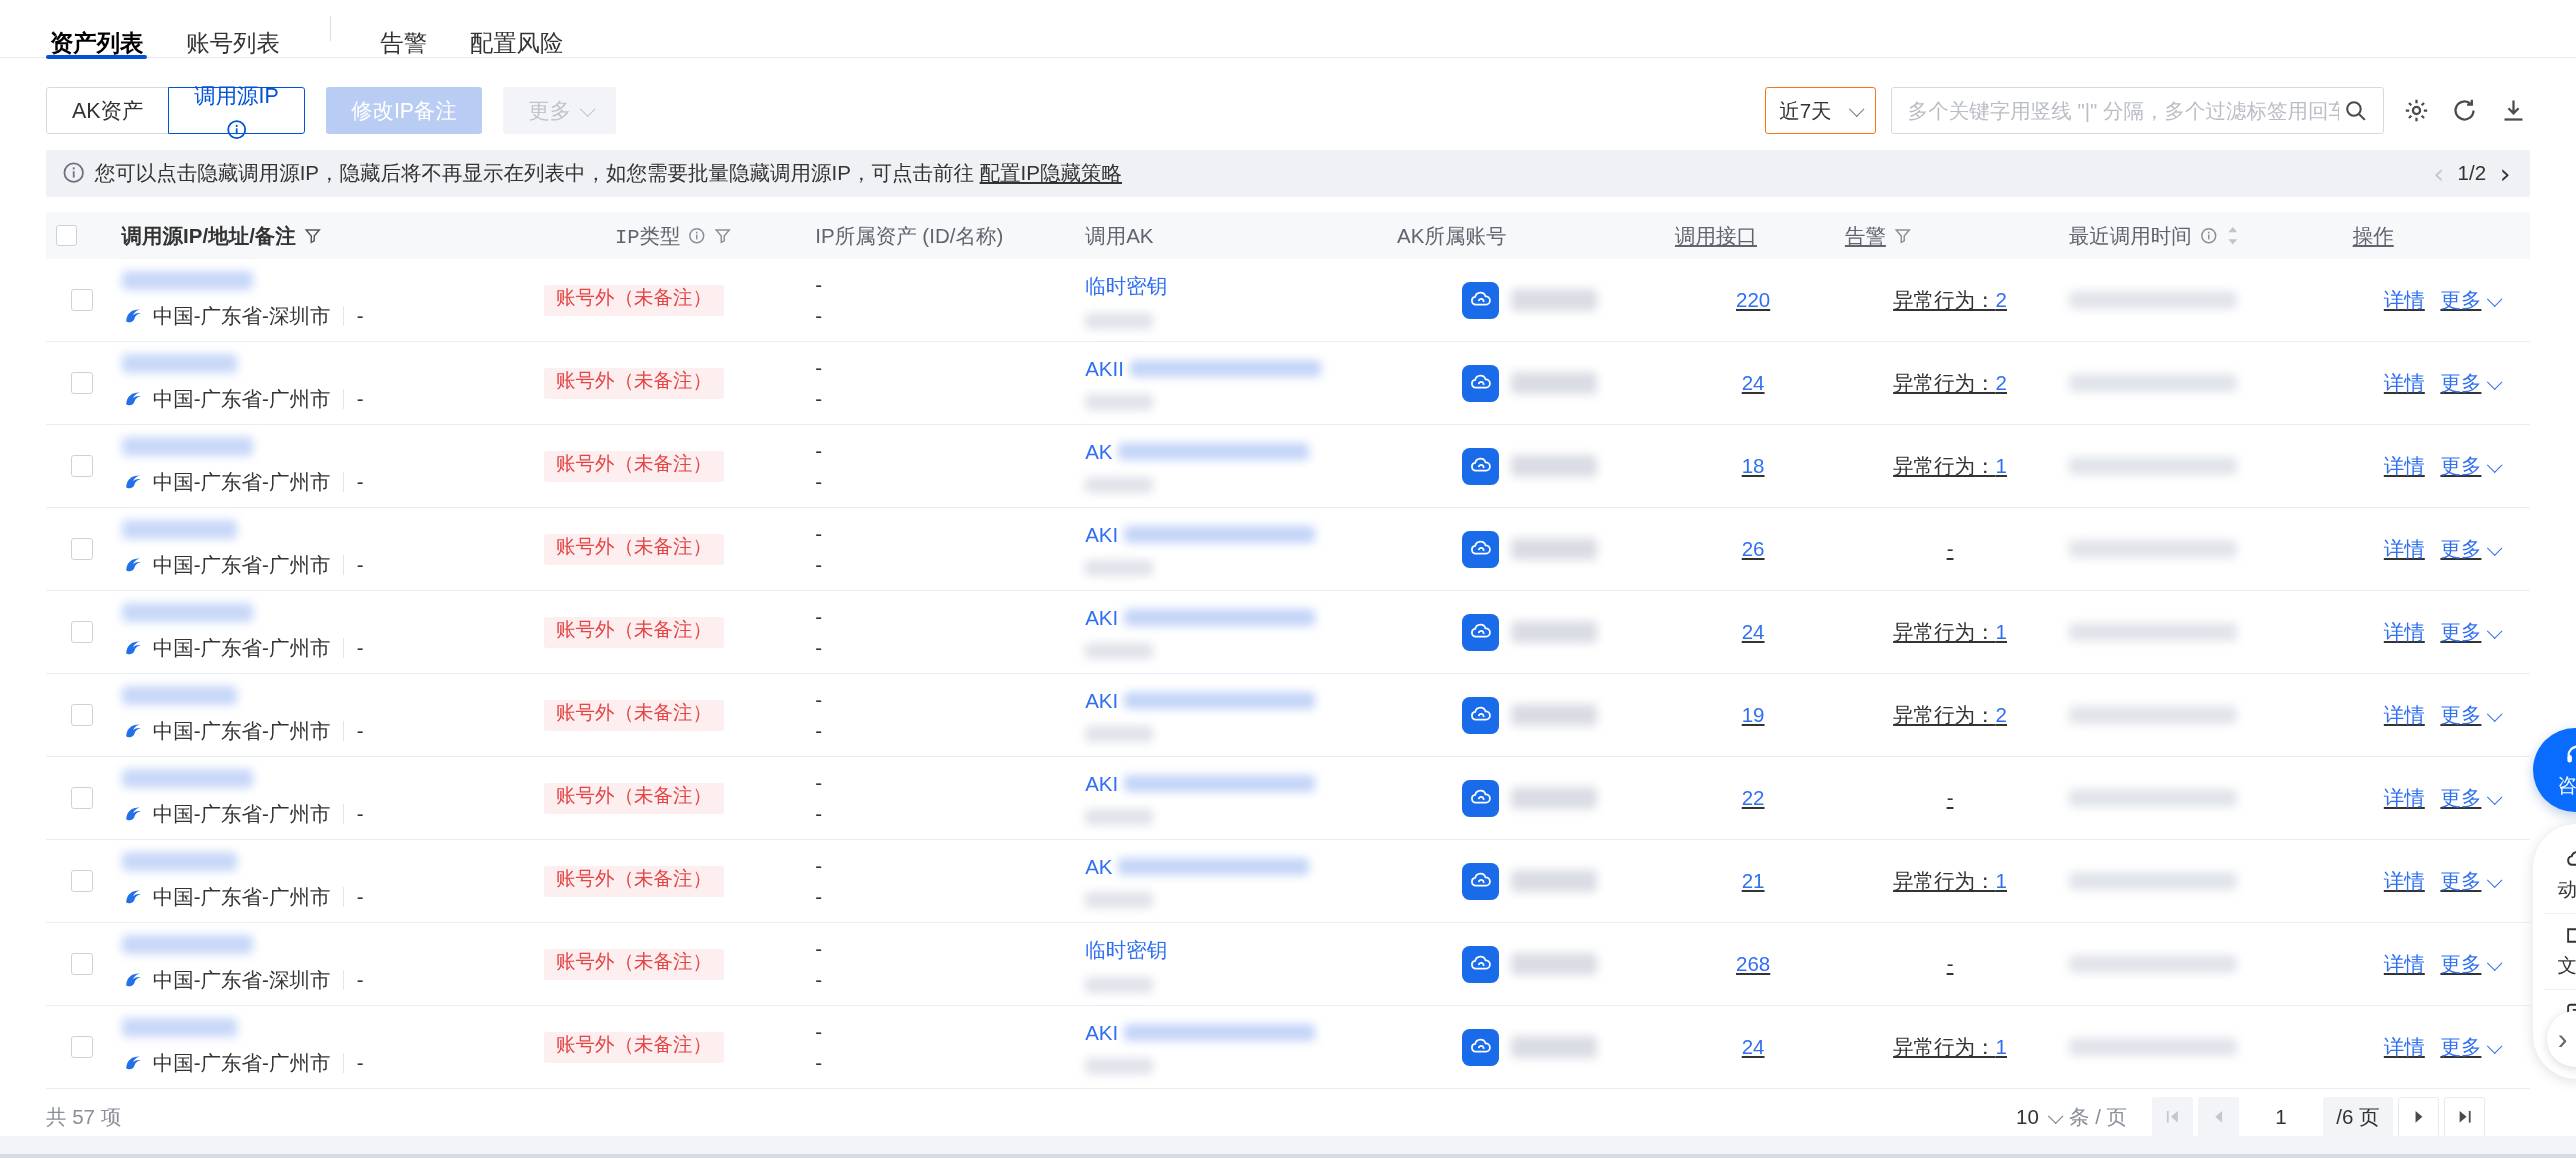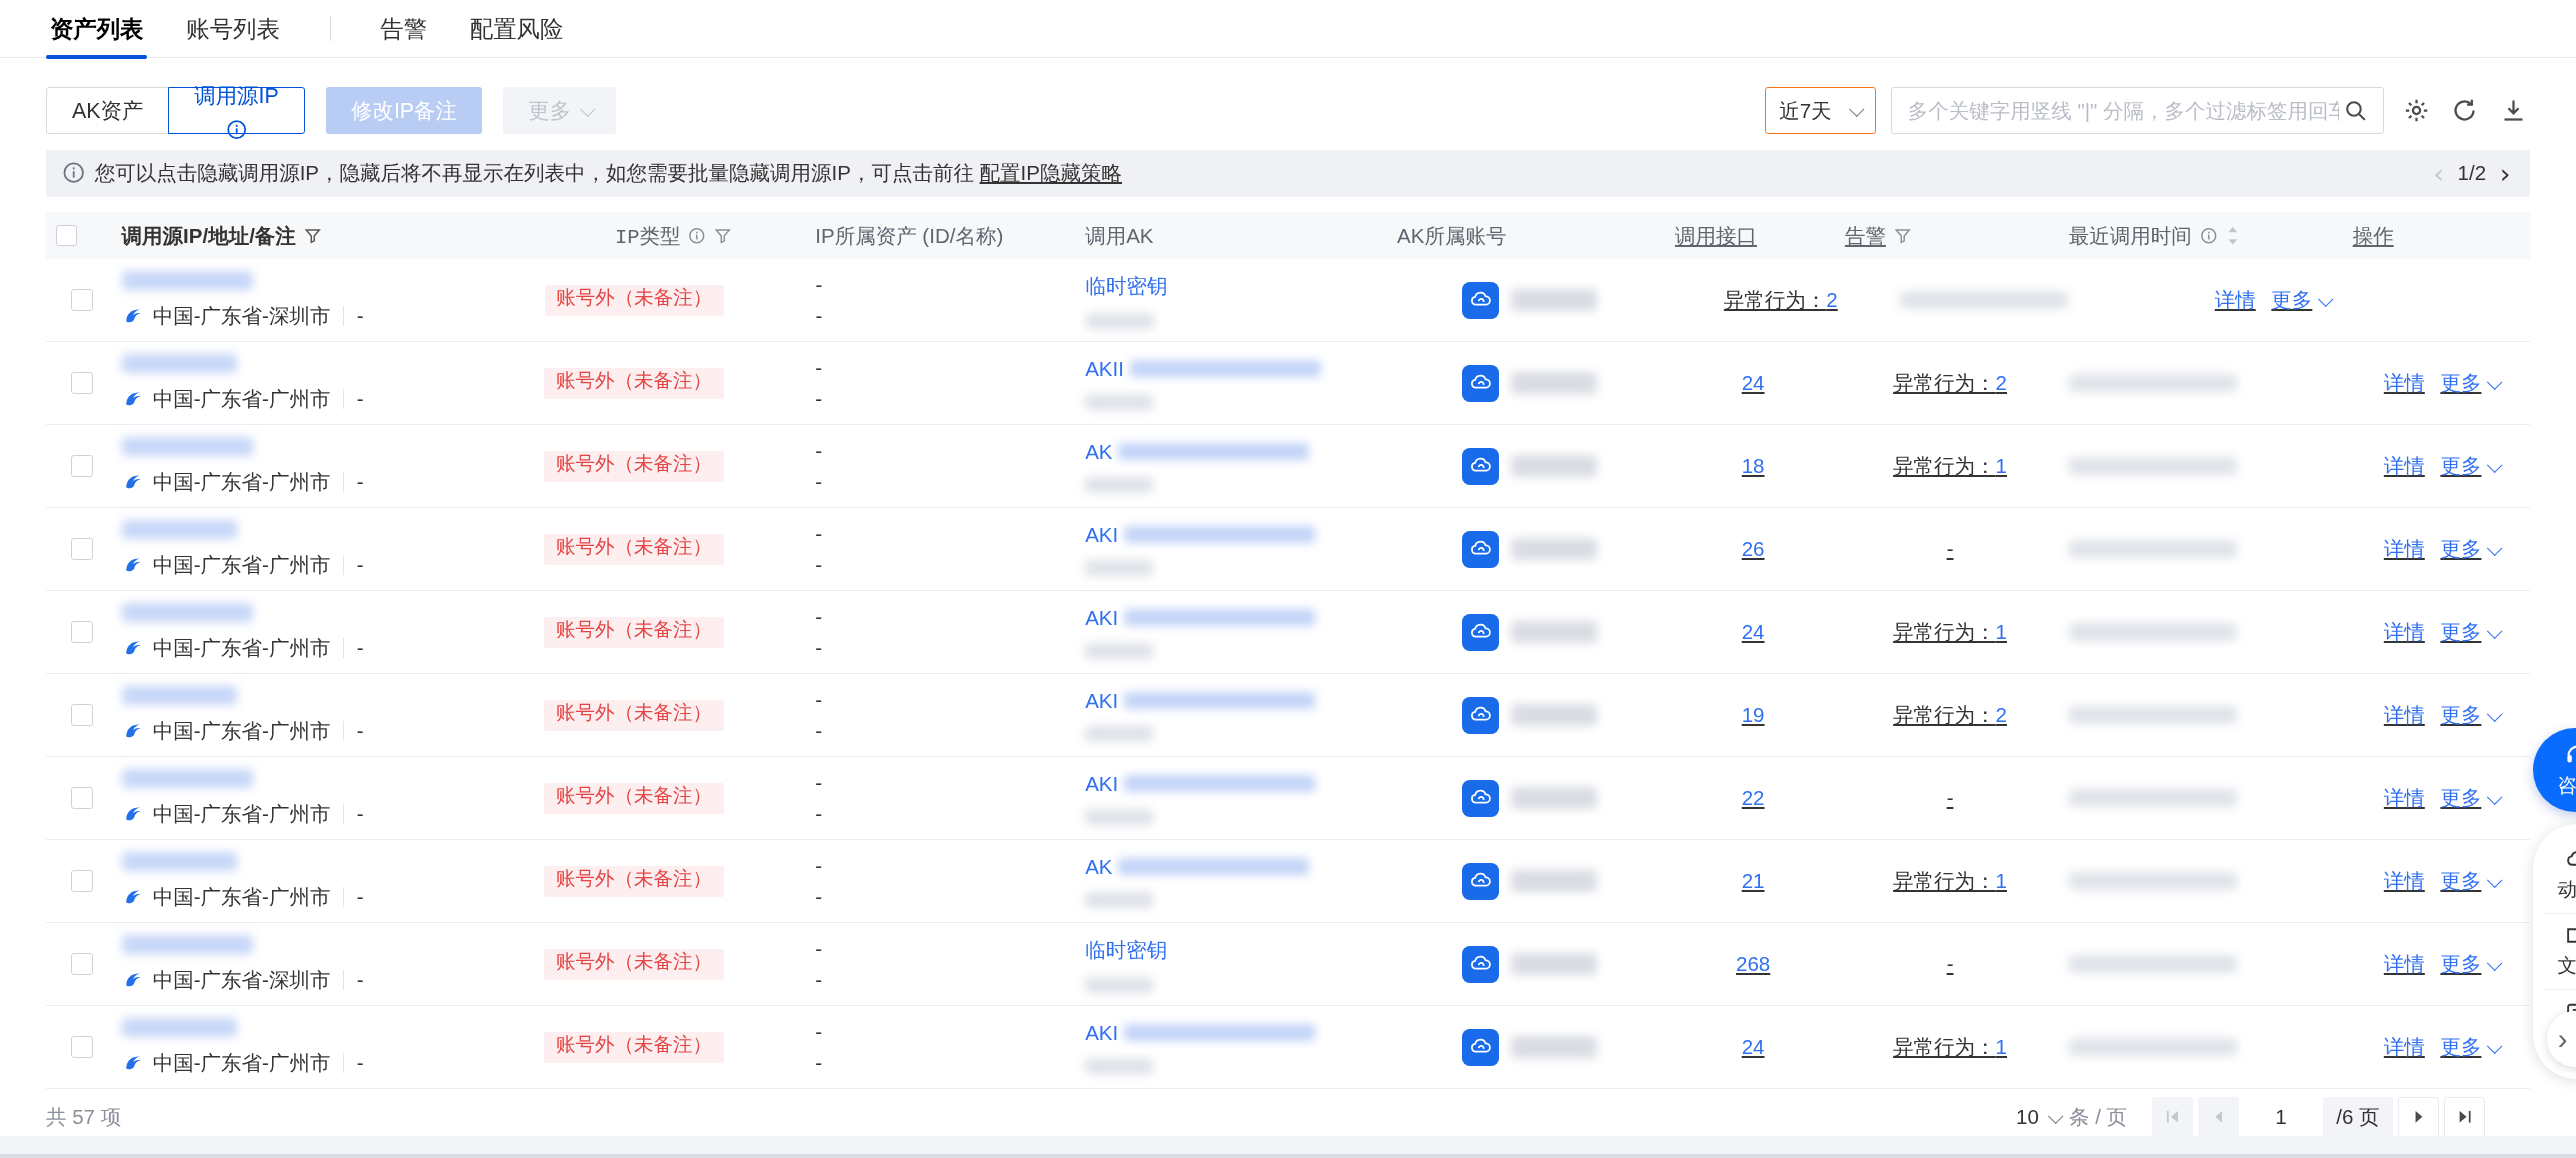--- a/index.html
+++ b/index.html
@@ -2,21 +2,21 @@
 <html><head>
 <meta charset="utf-8">
 <style>
   * { margin:0; padding:0; box-sizing:border-box; }
   html,body { background:#fff; }
   body { font-family:"Liberation Sans","DejaVu Sans",sans-serif; color:#333; }
   .canvas { position:relative; width:2576px; height:1159px; background:#fff; overflow:hidden; }
 
   
   .tabbar { display:flex; align-items:center; height:58px; padding-left:46px; border-bottom:1px solid #e8eaed; background:#fff; }
-  .tab { position:relative; height:60px; display:flex; align-items:center; padding:0 3.9px; margin-right:35px; font-size:23.4px; color:#333; cursor:pointer; }
+  .tab { position:relative; height:60px; display:flex; align-items:flex-end; padding:0 3.9px; margin-right:35px; font-size:23.4px; color:#333; cursor:pointer; }
   .tab.active { font-weight:bold; color:#000; }
   .tab.active::after { content:""; position:absolute; left:0; right:0; bottom:0; height:3.9px; background:#0052d9; border-radius:1.9px; }
   .tab-divider { width:1px; height:25px; background:#ddd; margin:0 45px 0 11.7px; }
 
   
   .toolbar { display:flex; align-items:center; justify-content:space-between; margin:29px 46px 0 46px; height:47px; }
   .tb-left { display:flex; align-items:center; }
   .btn { height:47px; display:flex; align-items:center; justify-content:center; font-size:21.4px; padding:0 25px; border-radius:2.9px; cursor:pointer; white-space:nowrap; }
   .btn-plain { background:#fff; border:1px solid #d9d9d9; color:#333; border-radius:2.9px 0 0 2.9px; }
   .btn-outline { background:#fff; border:1.5px solid #0052d9; color:#0052d9; margin-left:-1px; border-radius:0 2.9px 2.9px 0; gap:8.8px;flex-direction:column; }
@@ -307,20 +307,23 @@
       </div>
       <div class="col-acct cell">
         <span class="acct-icon">
           <svg width="23.4" height="23.4" viewBox="0 0 24 24" fill="none" stroke="#fff" stroke-width="1.8">
                 <path d="M7 17a4 4 0 0 1-.6-7.95A5.5 5.5 0 0 1 17 8.6 4.2 4.2 0 0 1 17.5 17H7z"></path>
                 <path d="M10 13.5a2.5 2.5 0 1 1 4.9.8"></path>
               </svg>
         </span>
         <span class="acct-chip blur"></span>
       </div>
+      <div class="col-if cell">
+            <a class="link">220</a>
+          </div>
       <div class="col-alarm cell">
         <span>异常行为：</span>
         <a class="link">2</a>
       </div>
       <div class="col-time cell">
             <span class="time-chip blur"></span>
           </div>
       <div class="col-ops cell">
         <div class="ops">
           <a class="link">详情</a>

